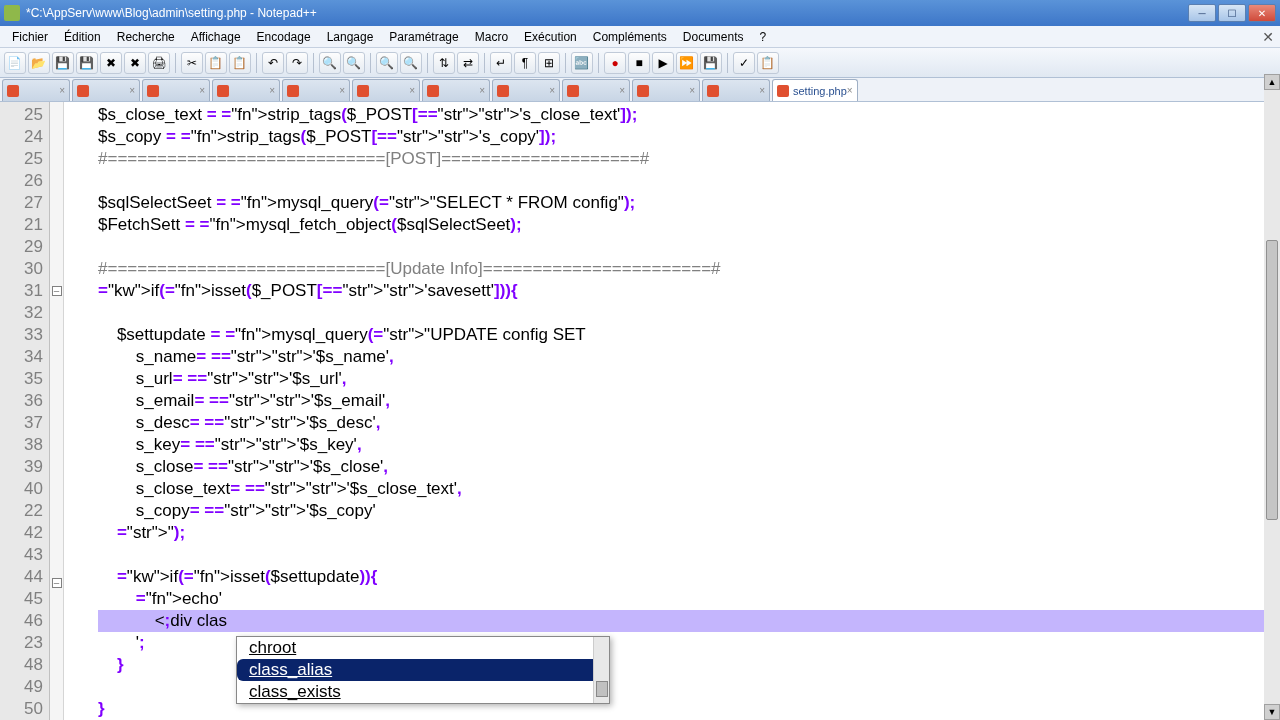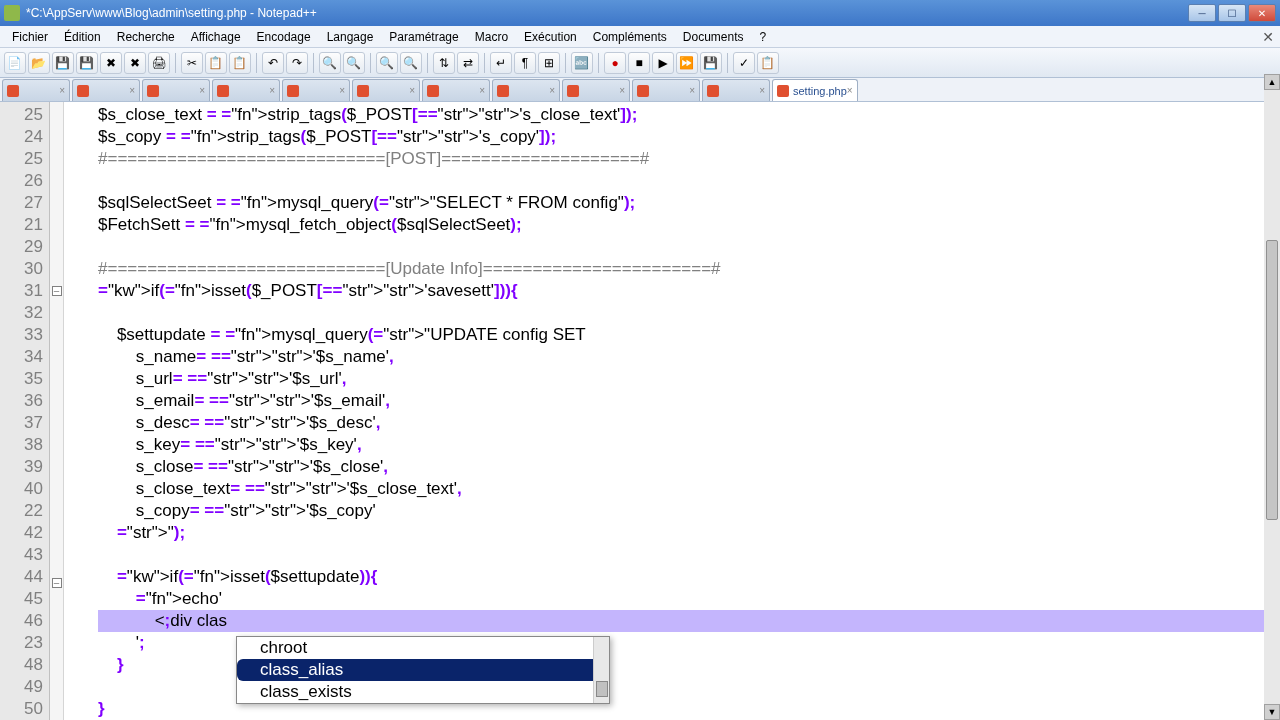--- a/index.html
+++ b/index.html
@@ -36,21 +36,21 @@
 .foldcol { width: 14px; background: #f5f5f5; border-right: 1px solid #d5d5d5; line-height: 22px; padding-top: 2px; position: relative; }
 .foldmark { color: #808080; font-size: 11px; text-align: center; border: 1px solid #808080; width: 10px; height: 10px; line-height: 8px; margin: 6px auto 0; background: #fff; }
 .code { flex: 1; padding: 2px 6px; line-height: 22px; white-space: pre; position: relative; overflow: hidden; }
 .code .line { height: 22px; margin-left: 28px; }
 .code .hl { background: #c4b5fd; }
 .op { color: #8000ff; font-weight: bold; }
 .str { color: #808080; }
 
 
 .autocomplete { position: absolute; left: 236px; top: 534px; width: 374px; background: #fff; border: 1px solid #888; box-shadow: 2px 2px 6px rgba(0,0,0,0.3); font-family: 'Courier New', monospace; font-size: 17px; }
-.autocomplete .item { padding: 1px 23px; cursor: pointer; }
+.autocomplete .item { padding: 1px 12px; cursor: pointer; text-decoration: underline; }
 .autocomplete .item.sel { background: #0a246a; color: #fff; border-radius: 6px; }
 .autocomplete .scroll { position: absolute; right: 0; top: 0; width: 16px; height: 100%; background: #e8e8e8; border-left: 1px solid #ccc; }
 .autocomplete .scroll .thumb { position: absolute; left: 2px; width: 12px; background: #c0c0c0; border: 1px solid #888; }
 
 
 .vscroll { position: absolute; right: 0; top: 74px; width: 16px; bottom: 0; background: #e8e8e8; }
 .vscroll .arrow { width: 16px; height: 16px; background: #d0d0d0; border: 1px solid #a0a0a0; font-size: 9px; text-align: center; line-height: 14px; }
 .vscroll .track { position: absolute; top: 16px; bottom: 16px; left: 0; right: 0; }
 .vscroll .thumb { position: absolute; left: 2px; right: 2px; background: #c5c5c5; border: 1px solid #909090; border-radius: 2px; }
 </style>

